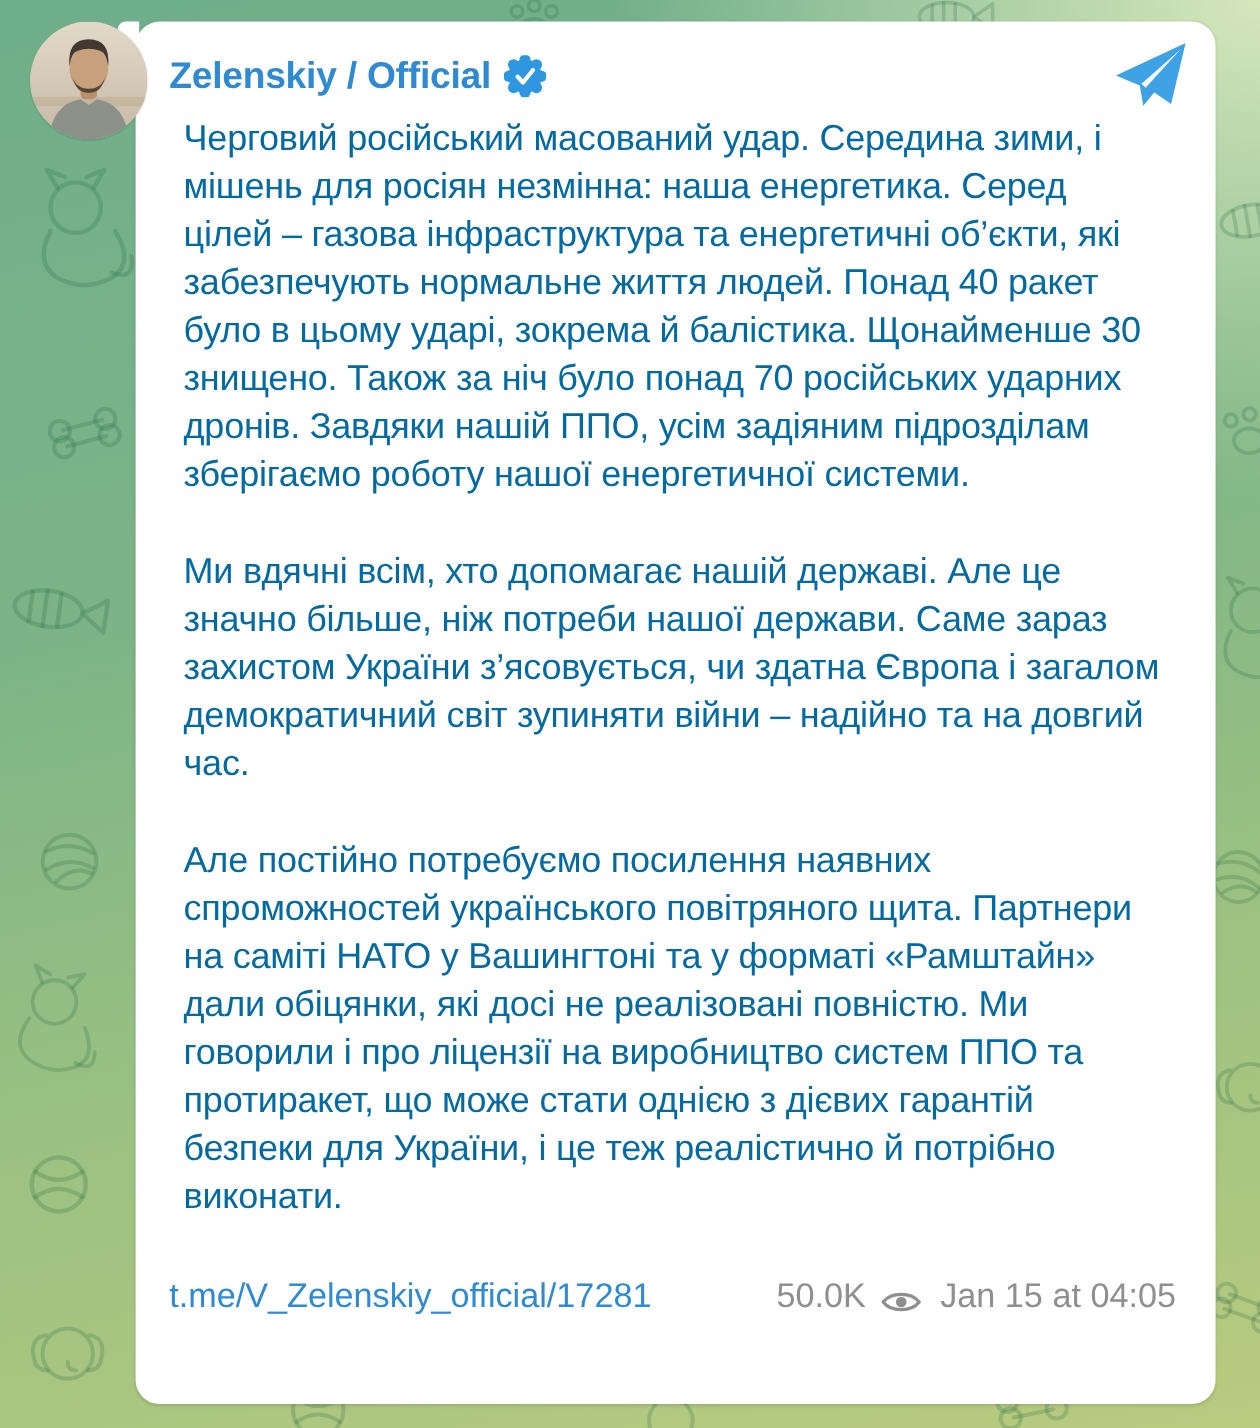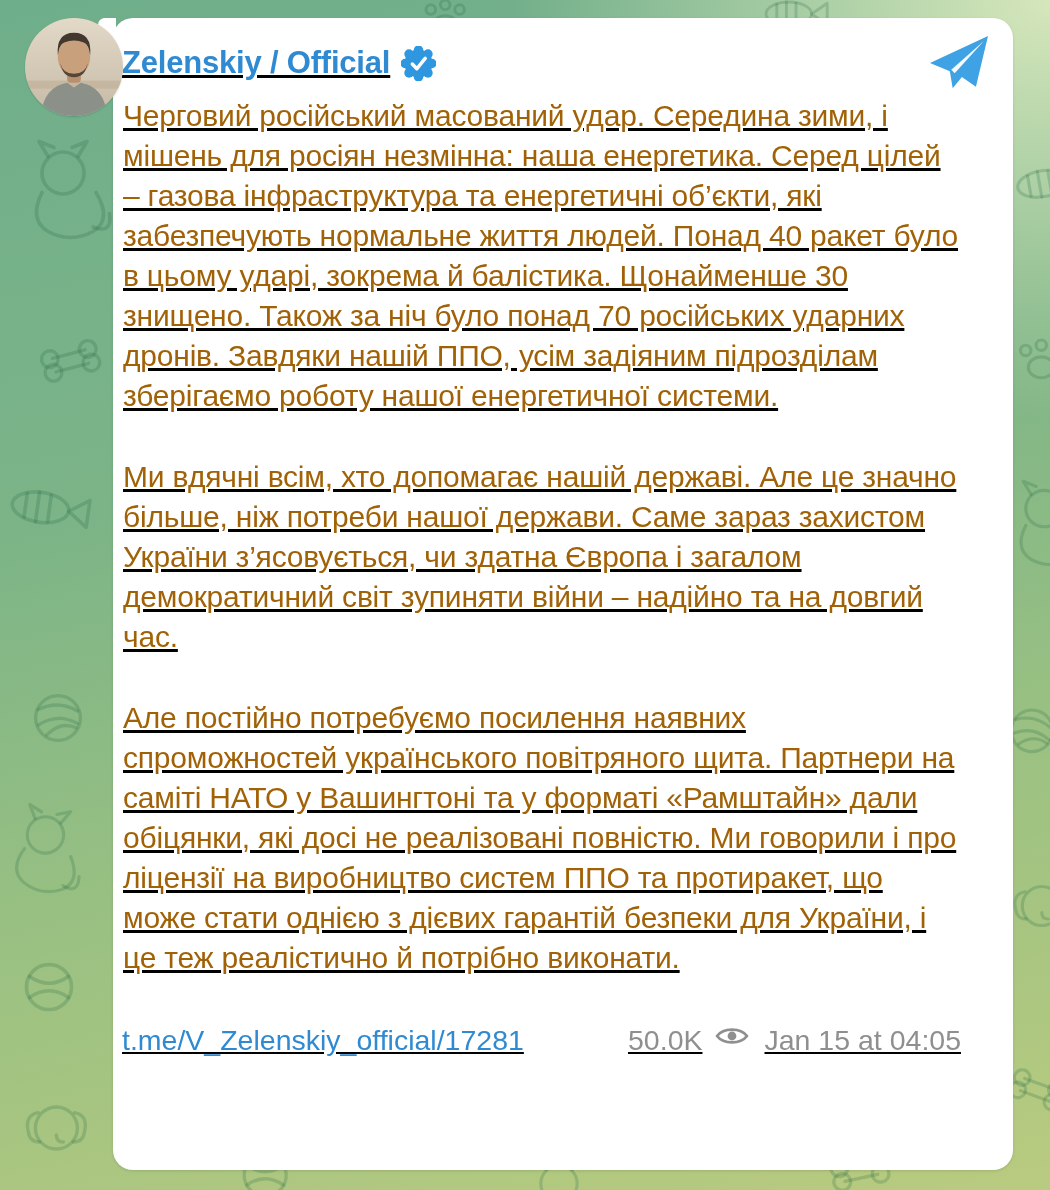--- a/index.html
+++ b/index.html
@@ -17,31 +17,31 @@
   .doodles *{stroke:rgba(30,100,62,.22);fill:none;stroke-width:2.4;stroke-linecap:round;stroke-linejoin:round;}
   .card{
     position:absolute;left:113px;top:18px;width:900px;height:1152px;
     background:#ffffff;border-radius:20px;
     box-shadow:0 1px 3px rgba(0,0,0,.12);
   }
   .tail{
     position:absolute;left:-15px;top:0;width:18px;height:42px;background:#ffffff;
     border-bottom-left-radius:18px 42px;border-top-left-radius:8px;
   }
-  .card-inner{padding:26px 36px 30px 9px;position:relative;height:calc(100% - 56px);overflow:hidden;text-decoration:underline;}
+  .card-inner{padding:26px 36px 30px 28px;position:relative;height:calc(100% - 56px);overflow:hidden;}
   .header{display:flex;align-items:center;gap:11px;height:38px;margin-bottom:14px;}
   .channel{color:#2F8AD1;font-weight:bold;font-size:31px;letter-spacing:-.2px;cursor:pointer;}
   .badge{width:35px;height:35px;flex:0 0 auto;}
   .plane{position:absolute;top:16px;right:23px;width:62px;height:58px;cursor:pointer;}
   .text{width:839px;}
-  .text p{margin:1px;font-size:30px;line-height:40px;color:#a16207;letter-spacing:-.2px;}
+  .text p{margin:12px;font-size:30px;line-height:40px;color:#0369a1;letter-spacing:-.2px;}
   .text p + p{margin-top:41px;}
   .footer{display:flex;align-items:center;margin-top:46px;font-size:28.5px;width:839px;}
   .link{color:#2F8AD1;text-decoration:none;cursor:pointer;}
-  .meta{margin-left:auto;display:flex;align-items:flex-start;color:#8F8F8F;}
+  .meta{margin-left:auto;display:flex;align-items:flex-end;color:#8F8F8F;}
   .views{margin-right:11px;}
   .eye{width:36px;height:24px;margin-right:15px;}
   .avatar{
     position:absolute;left:25px;top:18px;width:98px;height:98px;border-radius:50%;
     overflow:hidden;cursor:pointer;box-shadow:0 1px 2px rgba(0,0,0,.15);
   }
 </style>
 </head>
 <body>
 

